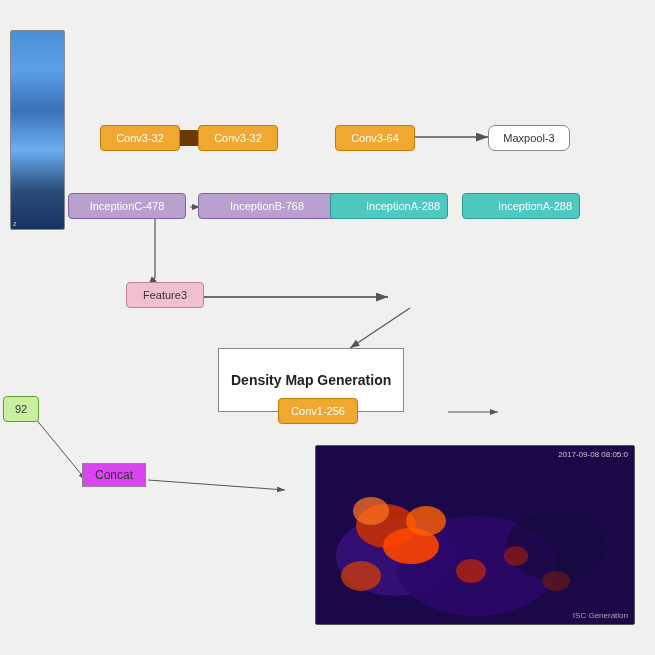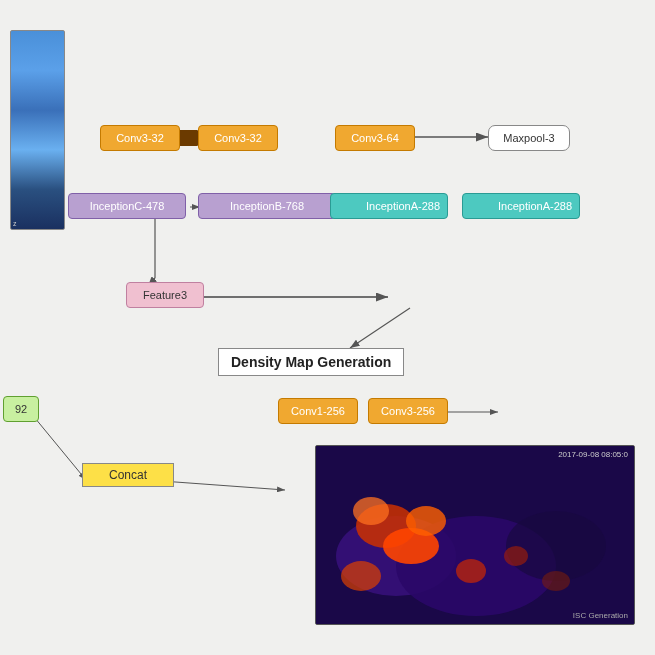--- a/index.html
+++ b/index.html
@@ -105,32 +105,32 @@
       border: 1px solid #888;
       border-radius: 2px;
       overflow: hidden;
     }
 
     
     .density-label {
       position: absolute;
       background: #fff;
       border: 1.5px solid #888;
-      padding: 5px 12px;
+      padding: 23px 12px;
       font-size: 14px;
       font-weight: 600;
       color: #222;
     }
 
     
     .concat-label {
       position: absolute;
-      background: #fde047;
+      background: #d946ef;
       border: 1.5px solid #888;
-      padding: 4px 26px;
+      padding: 4px 12px;
       font-size: 12px;
       color: #333;
     }
 
     
     .timestamp {
       position: absolute;
       top: 4px;
       right: 6px;
       font-size: 8px;
@@ -226,23 +226,20 @@
 
 
   <div class="density-label" style="left:218px; top:348px;">
     <span>Density Map Generation</span>
   </div>
 
   <div class="node node-orange" style="left:278px; top:398px; width:80px; height:26px;">
     <span>Conv1-256</span>
   </div>
 
-  <div class="node node-orange" style="left:368px; top:398px; width:80px; height:26px;">
-    <span>Conv3-256</span>
-  </div>
 
 
   <div class="node node-green" style="left:3px; top:396px; width:36px; height:26px;">
     <span>92</span>
   </div>
 
   <div class="concat-label" style="left:82px; top:463px;">
     <span>Concat</span>
   </div>
 

